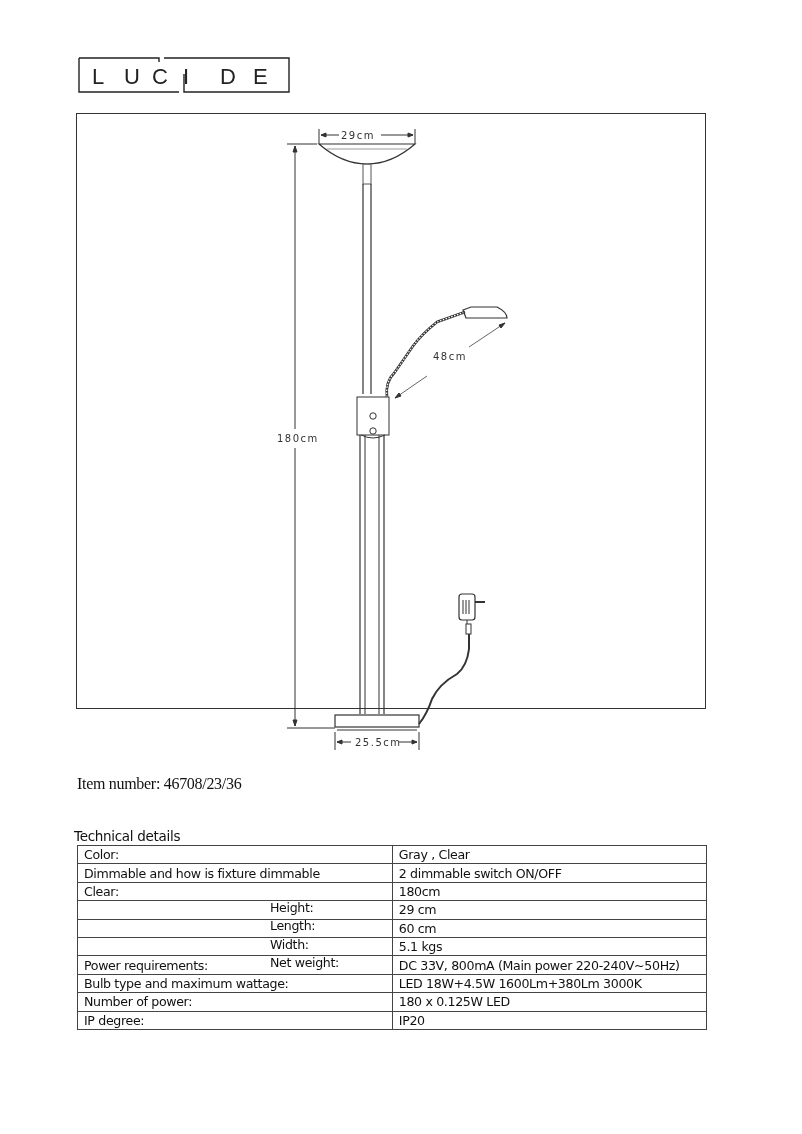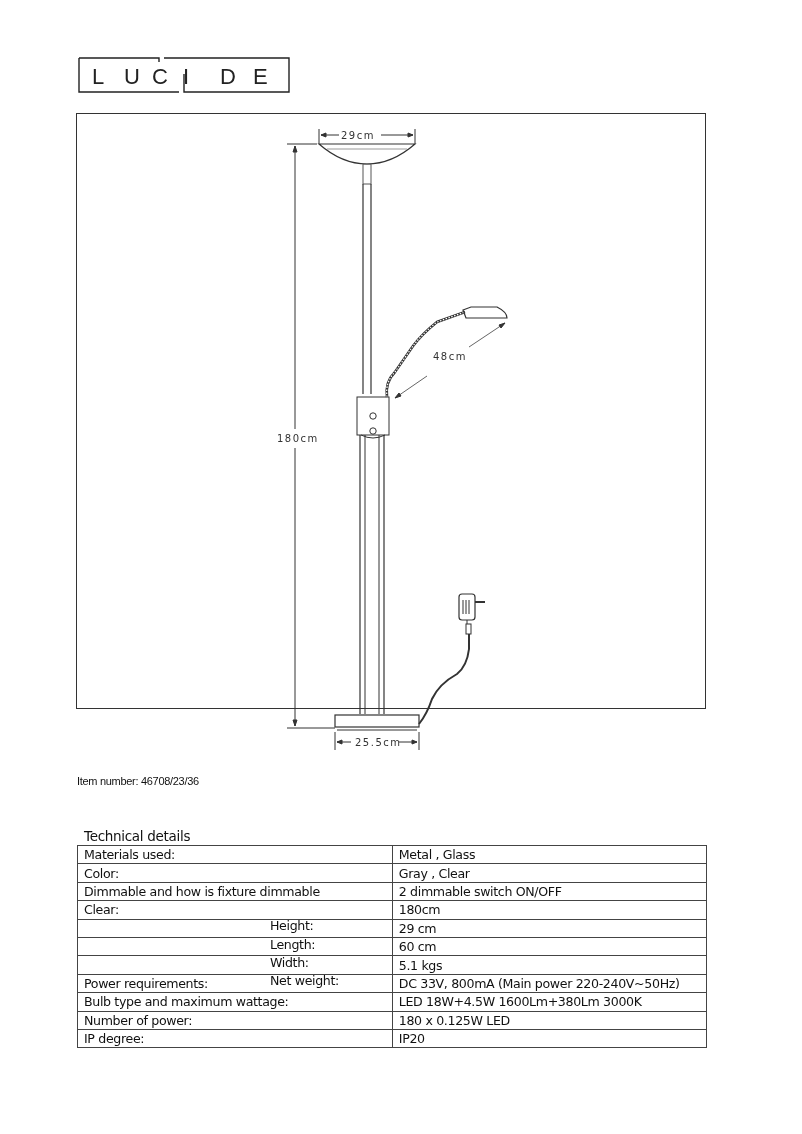--- a/index.html
+++ b/index.html
@@ -1,21 +1,21 @@
 <!DOCTYPE html>
 <html><head>
   <meta charset="utf-8">
   <style>
     html, body { margin: 0; padding: 0; background: #ffffff; }
     body { width: 802px; height: 1134px; position: relative; overflow: hidden; font-family: "Liberation Sans", sans-serif; color: #111; }
     .logo { position: absolute; left: 78px; top: 57px; width: 212px; height: 36px; }
     .frame { position: absolute; left: 76px; top: 113px; width: 630px; height: 596px; border: 1px solid #333; box-sizing: border-box; }
     .drawing { position: absolute; left: 0; top: 0; width: 630px; height: 658px; }
-    .item-number { position: absolute; left: 77px; top: 775px; font-size: 11px; font-family: Liberation Sans, sans-serif; letter-spacing: -0.3px; }
-    .tech-title { position: absolute; left: 84px; top: 828px; font-size: 13.5px; font-family: "DejaVu Sans", sans-serif; letter-spacing: -0.3px; }
+    .item-number { position: absolute; left: 77px; top: 775px; font-size: 16px; font-family: Liberation Serif, serif; letter-spacing: -0.3px; }
+    .tech-title { position: absolute; left: 74px; top: 828px; font-size: 13.5px; font-family: "DejaVu Sans", sans-serif; letter-spacing: -0.3px; }
     table.spec { position: absolute; left: 77px; top: 845px; width: 630px; border-collapse: collapse; font-family: "DejaVu Sans", sans-serif; font-size: 12.6px; letter-spacing: -0.35px; }
     table.spec td { border: 1px solid #444; height: 17.4px; padding: 0 0 0 6px; line-height: 17px; white-space: nowrap; }
     table.spec td.lab { width: 310px; position: relative; }
     table.spec td.val { width: 308px; }
     .sub { position: absolute; left: 160px; top: 16px; margin-left: 32px; }
     .dimtxt { font-family: "DejaVu Sans", sans-serif; font-size: 10px; fill: #333; letter-spacing: 1.5px; }
   </style>
 </head>
 <body>
 
@@ -98,24 +98,20 @@
   </svg>
 </div>
 
 <div class="item-number">Item number: 46708/23/36</div>
 
 <div class="tech-title">Technical details</div>
 
 <table class="spec">
   <tbody>
     <tr>
-      <td class="lab"><span>Materials used:</span></td>
-      <td class="val">Metal , Glass</td>
-    </tr>
-    <tr>
       <td class="lab"><span>Color:</span></td>
       <td class="val">Gray , Clear</td>
     </tr>
     <tr>
       <td class="lab"><span>Dimmable and how is fixture dimmable</span></td>
       <td class="val">2 dimmable switch ON/OFF</td>
     </tr>
     <tr>
       <td class="lab"><span>Clear:</span><span class="sub">Height:</span></td>
       <td class="val">180cm</td>

